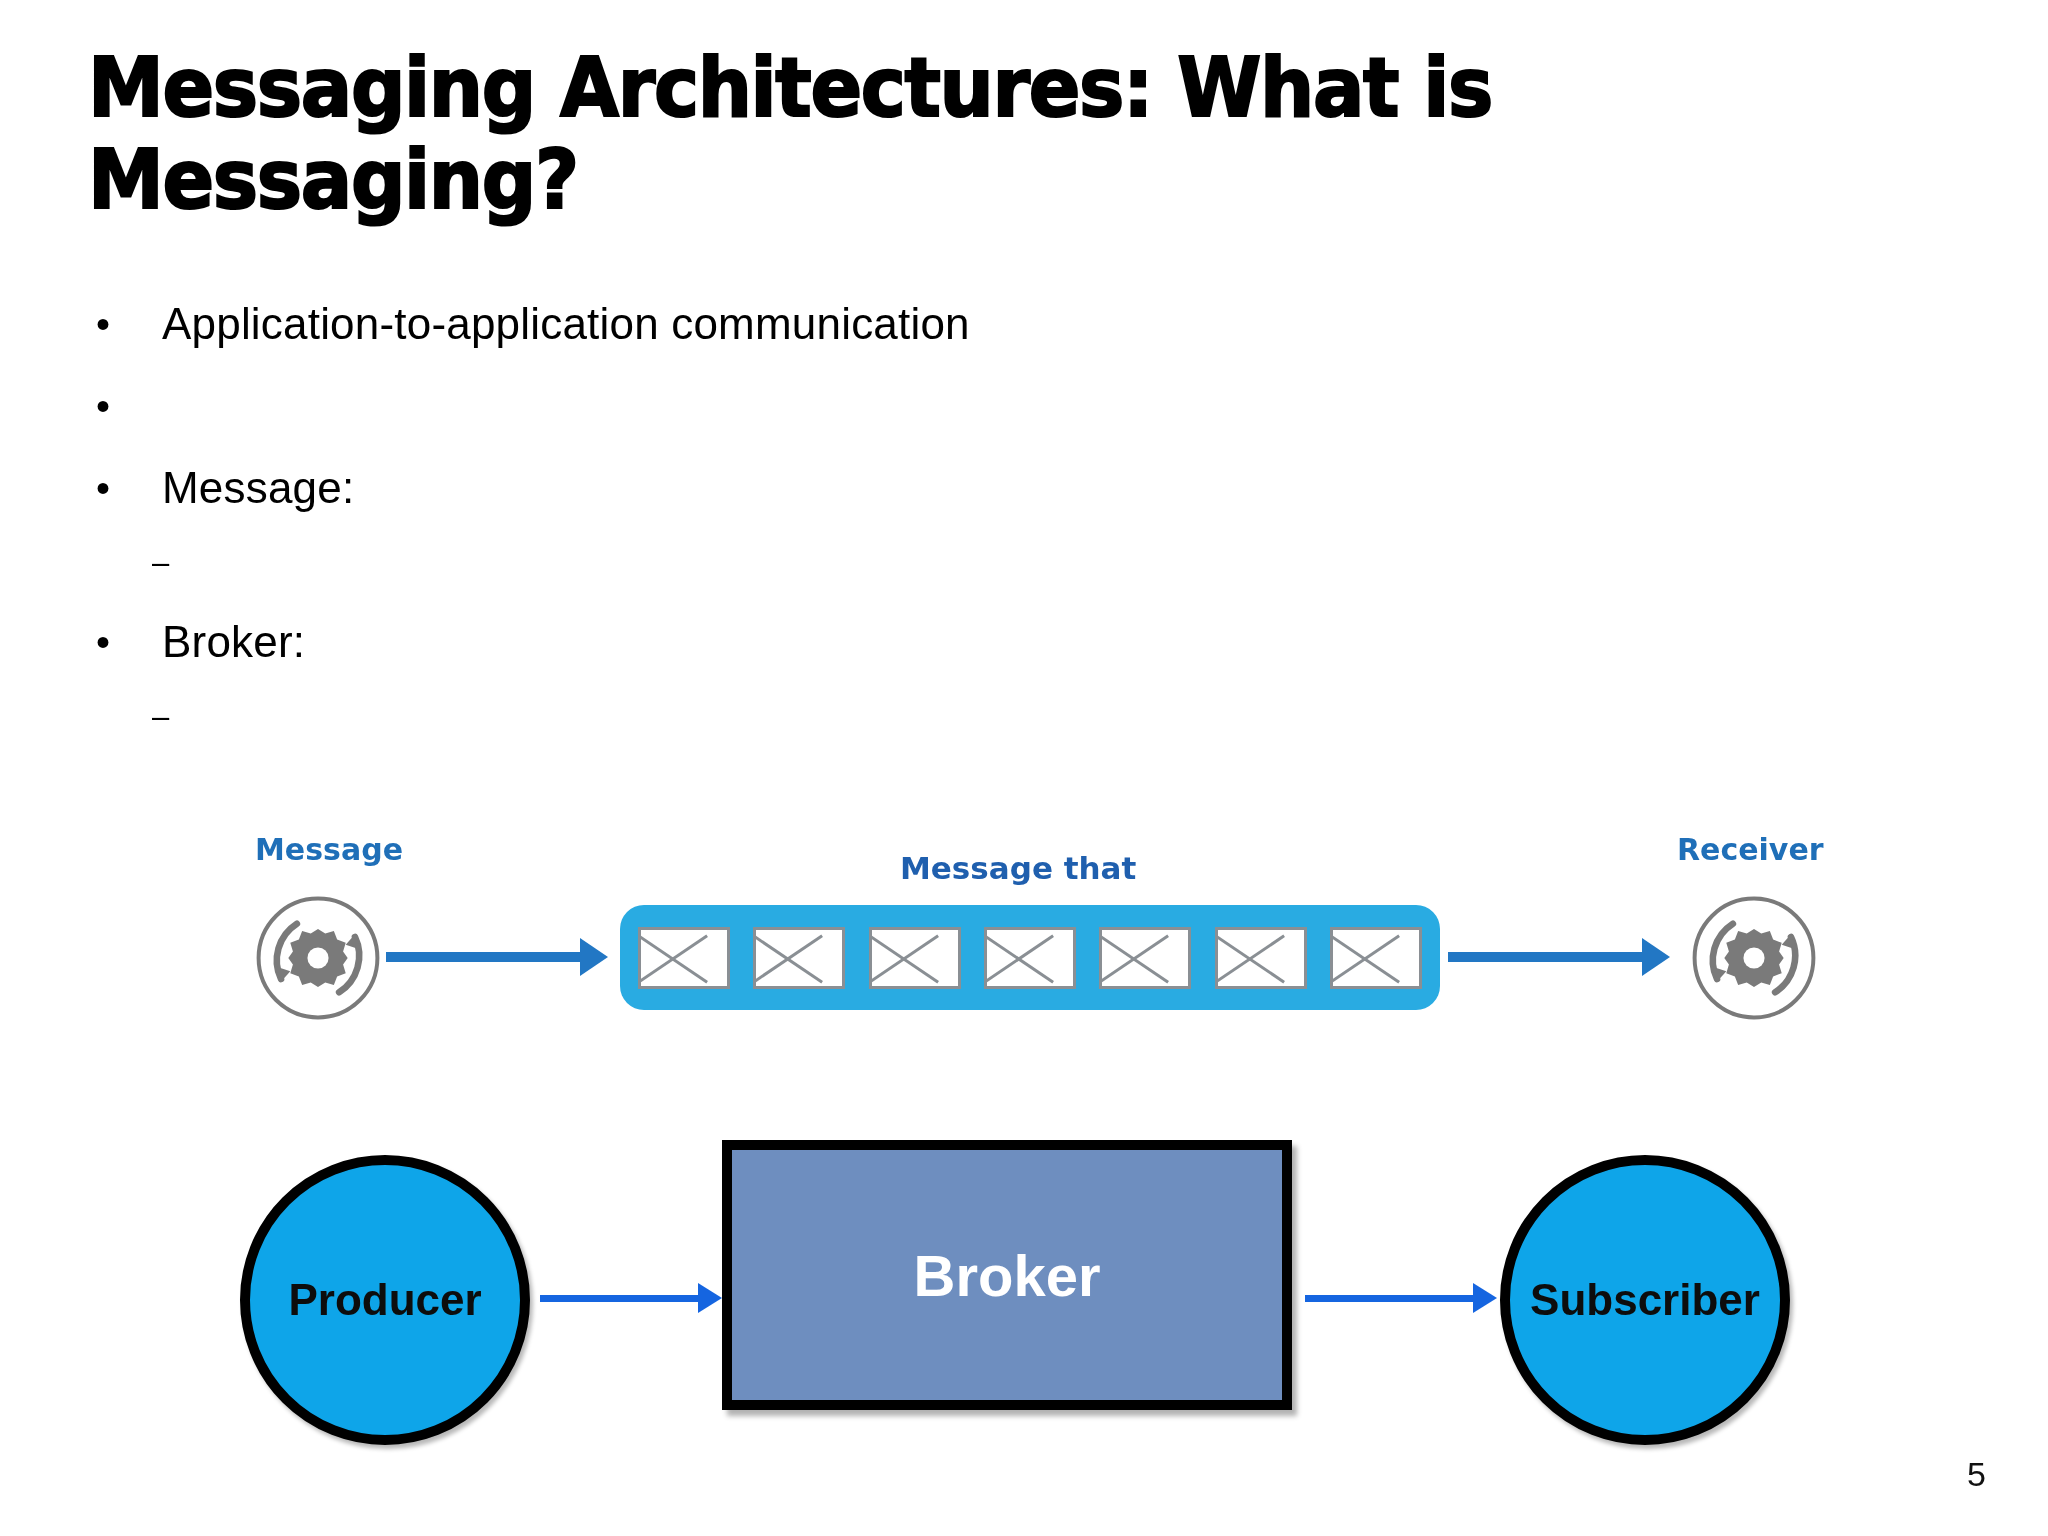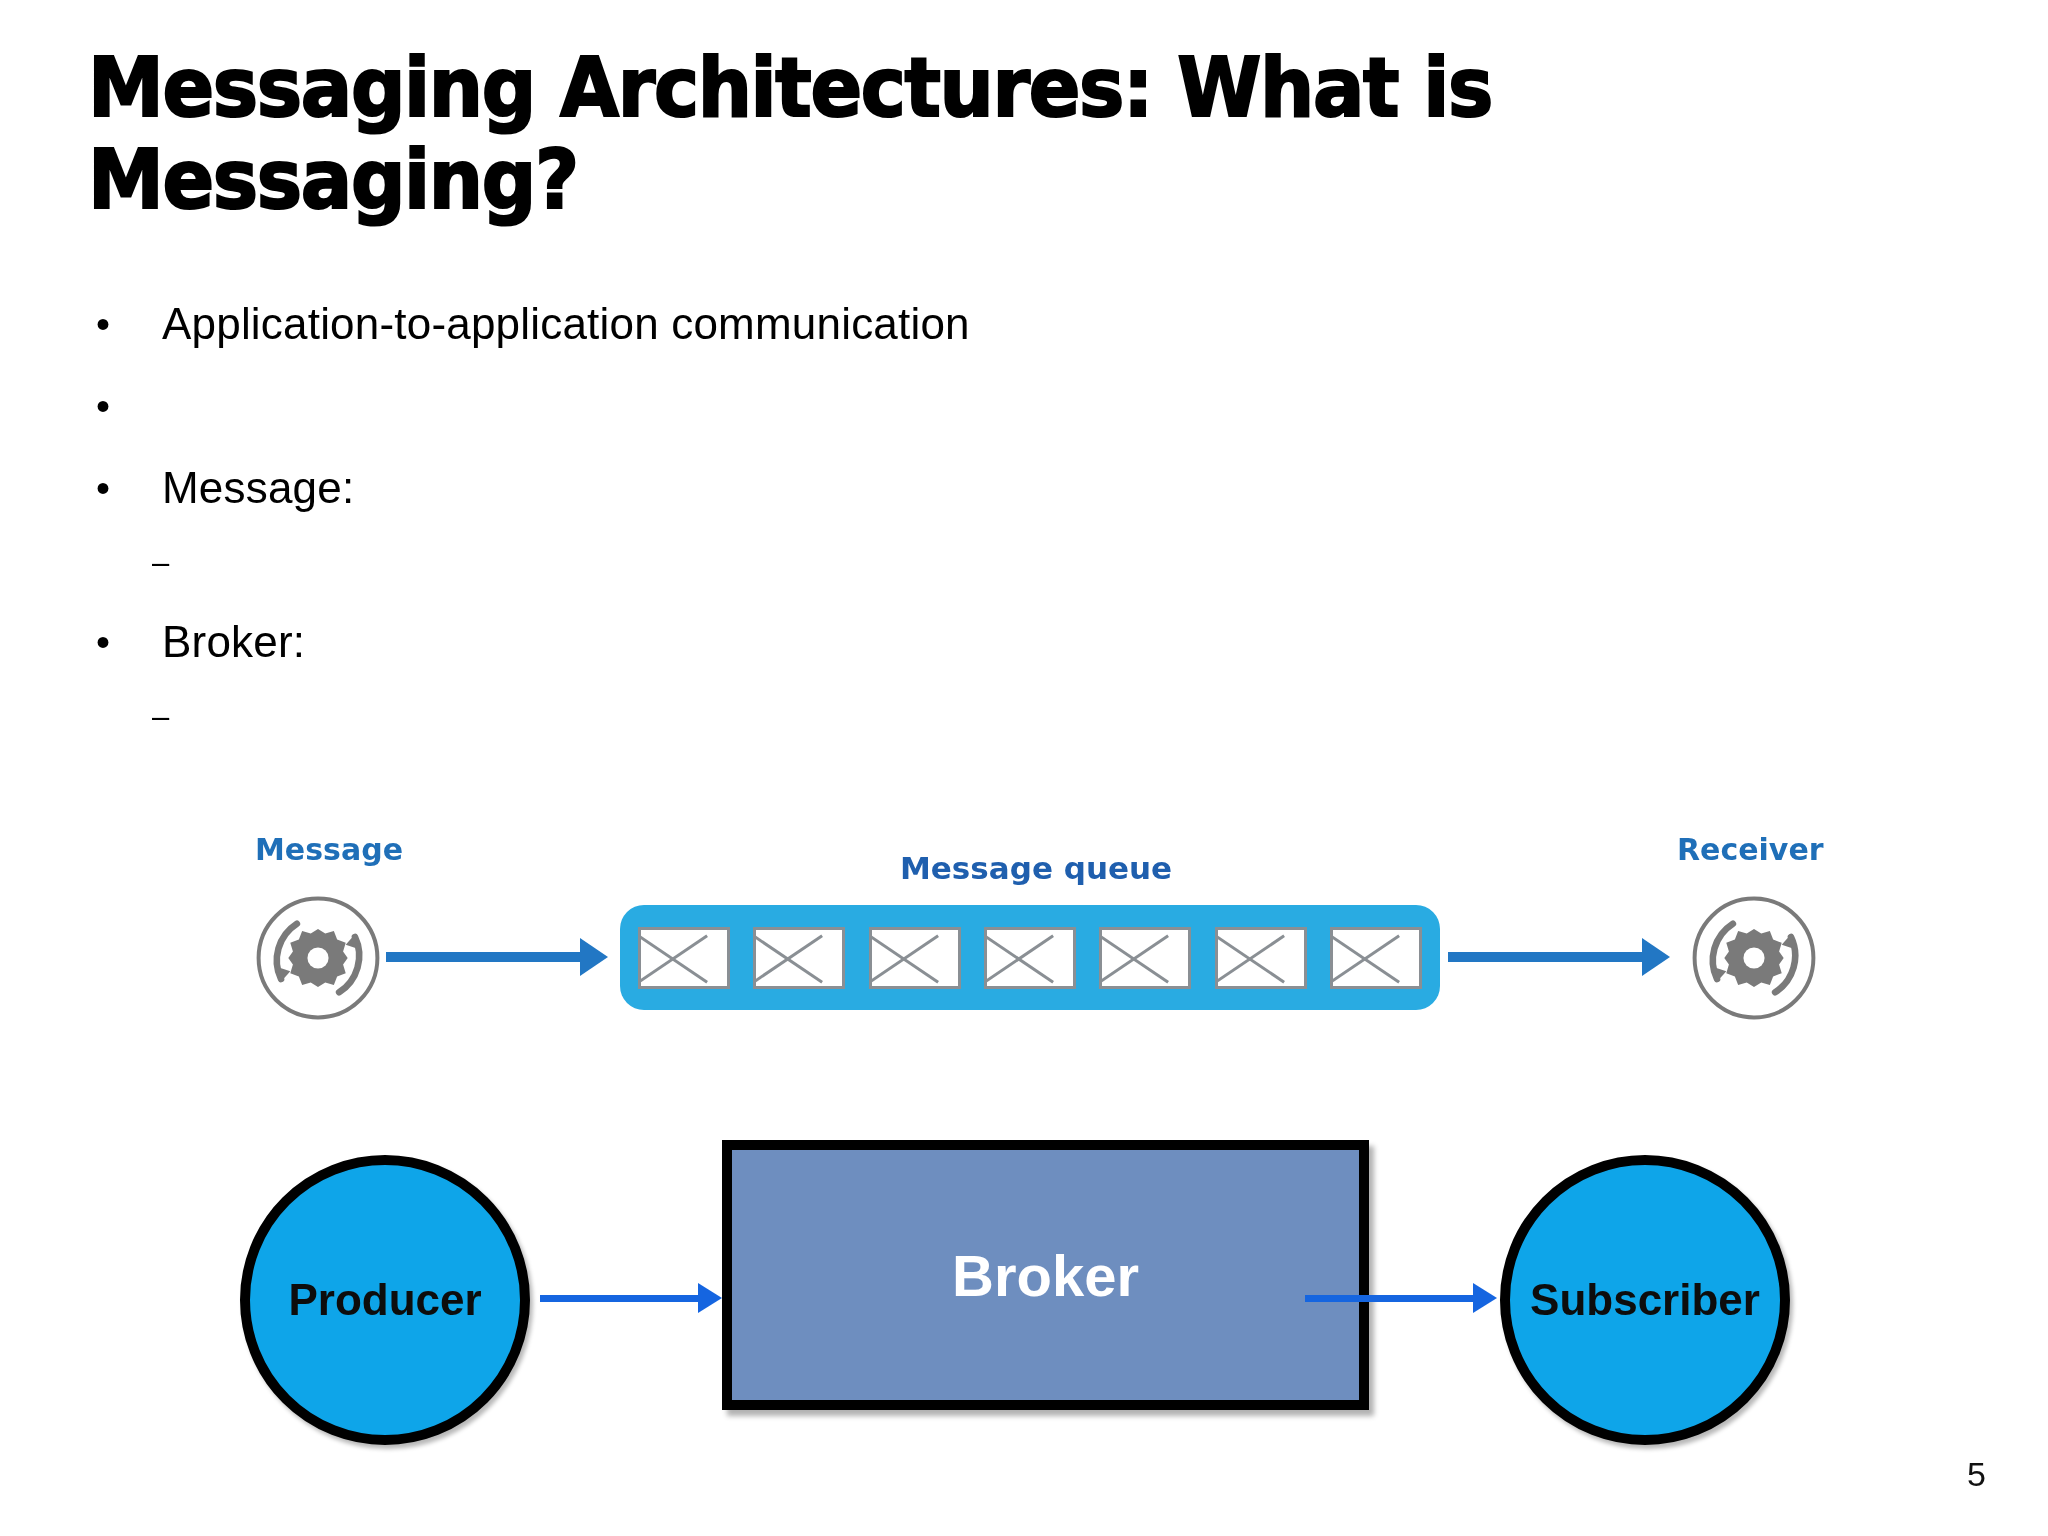--- a/index.html
+++ b/index.html
@@ -197,21 +197,21 @@
     left: 240px; top: 25px;
     width: 290px; height: 290px;
   }
   #subscriber-node {
     left: 1500px; top: 25px;
     width: 290px; height: 290px;
   }
   #broker-node {
     position: absolute;
     left: 722px; top: 10px;
-    width: 647px; height: 270px;
+    width: 570px; height: 270px;
     background: #6E8EBF;
     border: 10px solid #000000;
     box-sizing: border-box;
     display: flex;
     align-items: center;
     justify-content: center;
     font-weight: 700;
     font-size: 58px;
     color: #ffffff;
     box-shadow: 5px 6px 5px rgba(0,0,0,0.30);
@@ -274,21 +274,21 @@
   </div>
   <div class="sub-row">
     <span class="sub-marker">–</span>
   </div>
 
 </div>
 
 <div id="queue-diagram">
 
   <div class="node-label" id="sender-label">Message</div>
-  <div class="node-label" id="queue-label">Message queue</div>
+  <div class="node-label" id="queue-label">Message that</div>
   <div class="node-label" id="receiver-label">Receiver</div>
 
   <svg class="gear-circle" id="sender-icon" viewBox="0 0 100 100">
     <circle cx="50" cy="50" r="45" fill="none" stroke="#7A7A7A" stroke-width="3"></circle>
     <path d="M22 66 A33 33 0 0 1 34 24" fill="none" stroke="#7A7A7A" stroke-width="5" stroke-linecap="round"></path>
     <path d="M17 56 L22 68 L29 60 Z" fill="#7A7A7A"></path>
     <path d="M78 34 A33 33 0 0 1 66 76" fill="none" stroke="#7A7A7A" stroke-width="5" stroke-linecap="round"></path>
     <path d="M83 44 L78 32 L71 40 Z" fill="#7A7A7A"></path>
     <path d="M50 28 L55.5 31.5 L62 29.5 L64.5 36 L71 38.5 L69 45 L72.5 50 L69 55 L71 61.5 L64.5 64 L62 70.5 L55.5 68.5 L50 72 L44.5 68.5 L38 70.5 L35.5 64 L29 61.5 L31 55 L27.5 50 L31 45 L29 38.5 L35.5 36 L38 29.5 L44.5 31.5 Z" fill="#7A7A7A"></path>
     <circle cx="50" cy="50" r="8" fill="#ffffff"></circle>

